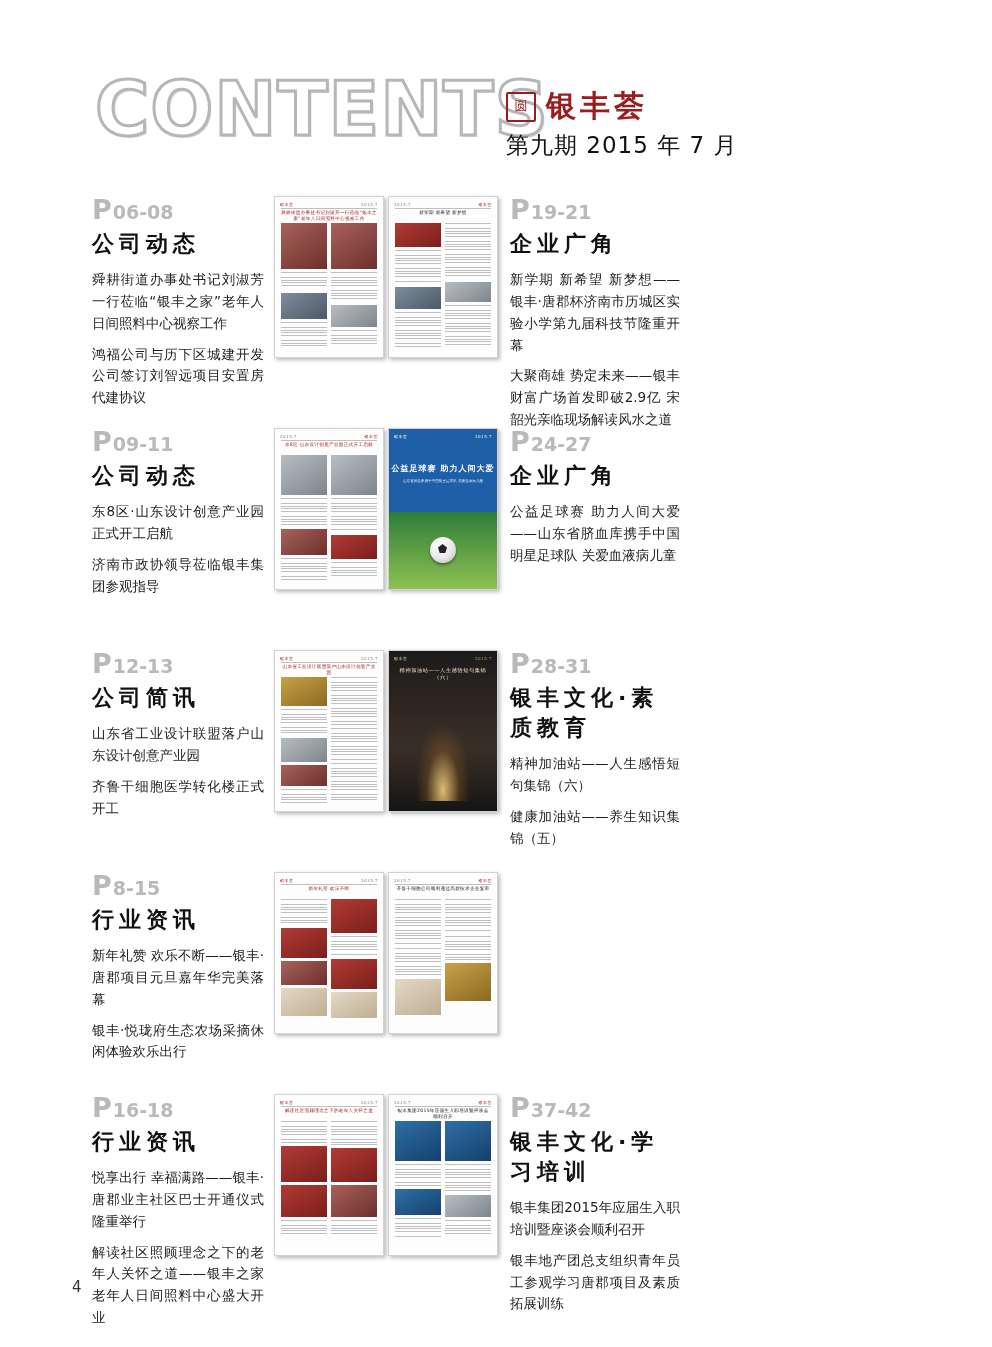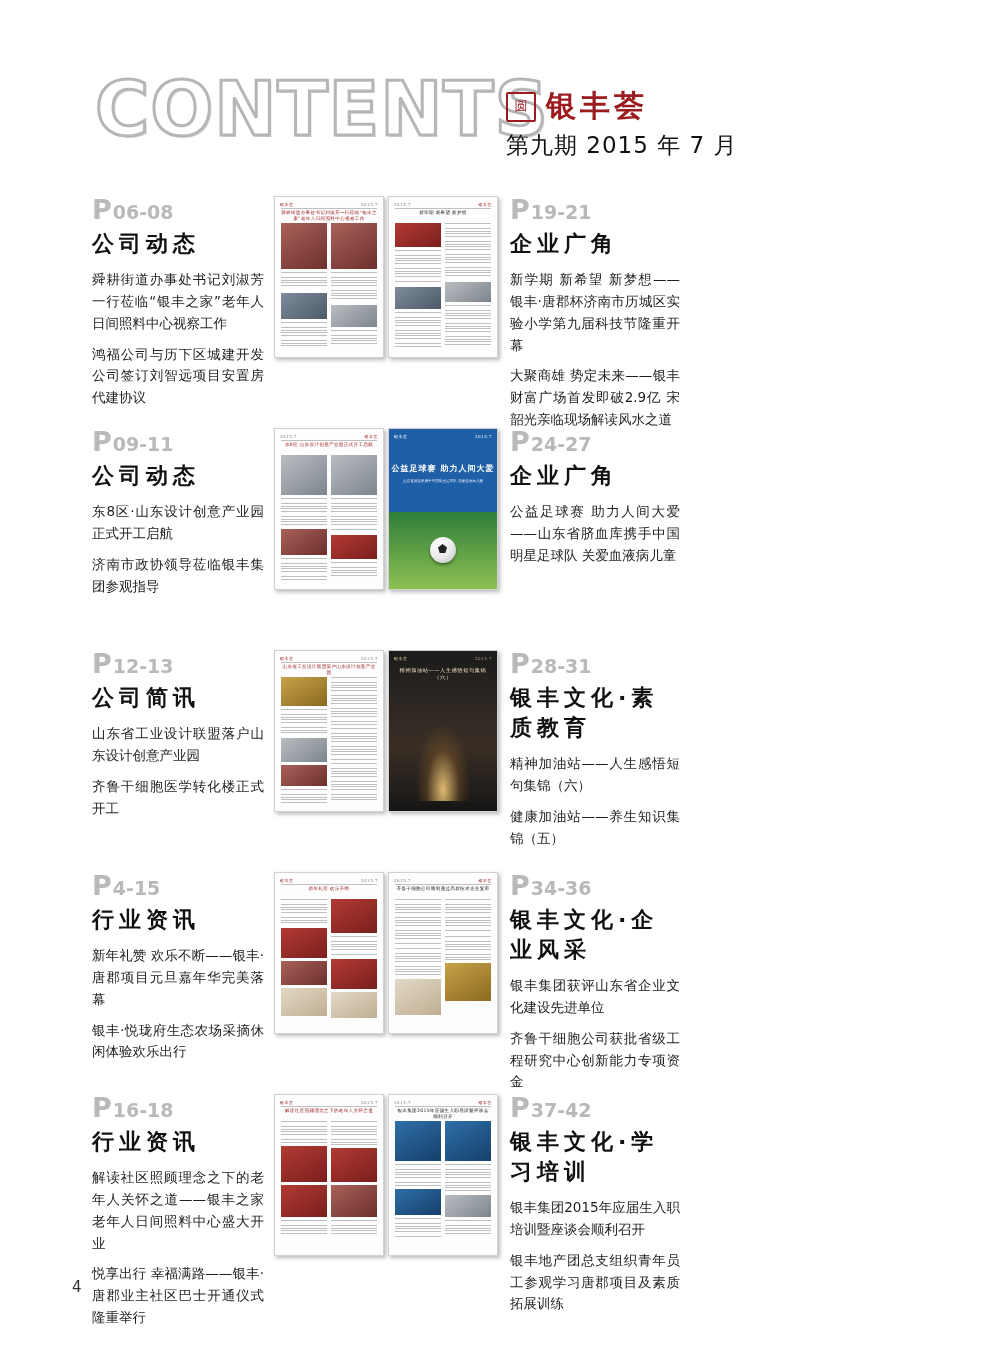--- a/index.html
+++ b/index.html
@@ -451,21 +451,21 @@
       </div>
       <div class="sec-title">银丰文化·素质教育</div>
       <div class="sec-item">精神加油站——人生感悟短句集锦（六）</div>
       <div class="sec-item">健康加油站——养生知识集锦（五）</div>
     </div>
   </div>
 
   <div class="row" style="height:222px;">
     <div class="col-text left">
       <div class="pnum">
-        <span class="p">P</span><span class="digits">4-15</span>
+        <span class="p">P</span><span class="digits">8-15</span>
       </div>
       <div class="sec-title">行业资讯</div>
       <div class="sec-item">新年礼赞  欢乐不断——银丰·唐郡项目元旦嘉年华完美落幕</div>
       <div class="sec-item">银丰·悦珑府生态农场采摘休闲体验欢乐出行</div>
     </div>
 
     <div class="col-thumbs">
       <div class="thumb">
         <div class="t-head">
             <span class="brand">银丰荟</span>
@@ -504,38 +504,30 @@
           </div>
           <div class="c">
             <div class="txtblock" style="height:34px;"></div>
             <div class="txtblock" style="height:24px;"></div>
             <div class="imgblock gold" style="height:38px;"></div>
           </div>
         </div>
       </div>
     </div>
 
-    <div class="col-text right">
-      <div class="pnum">
-        <span class="p">P</span><span class="digits">34-36</span>
-      </div>
-      <div class="sec-title">银丰文化·企业风采</div>
-      <div class="sec-item">银丰集团获评山东省企业文化建设先进单位</div>
-      <div class="sec-item">齐鲁干细胞公司获批省级工程研究中心创新能力专项资金</div>
-    </div>
   </div>
 
   <div class="row" style="height:220px;">
     <div class="col-text left">
       <div class="pnum">
         <span class="p">P</span><span class="digits">16-18</span>
       </div>
       <div class="sec-title">行业资讯</div>
+      <div class="sec-item">悦享出行  幸福满路——银丰·唐郡业主社区巴士开通仪式隆重举行</div>
       <div class="sec-item">解读社区照顾理念之下的老年人关怀之道——银丰之家老年人日间照料中心盛大开业</div>
-      <div class="sec-item">悦享出行  幸福满路——银丰·唐郡业主社区巴士开通仪式隆重举行</div>
     </div>
 
     <div class="col-thumbs">
       <div class="thumb">
         <div class="t-head">
             <span class="brand">银丰荟</span>
             <span class="brand grey">2015.7</span>
           </div>
         <div class="t-rule"></div>
         <div class="t-title">解读社区照顾理念之下的老年人关怀之道</div>

